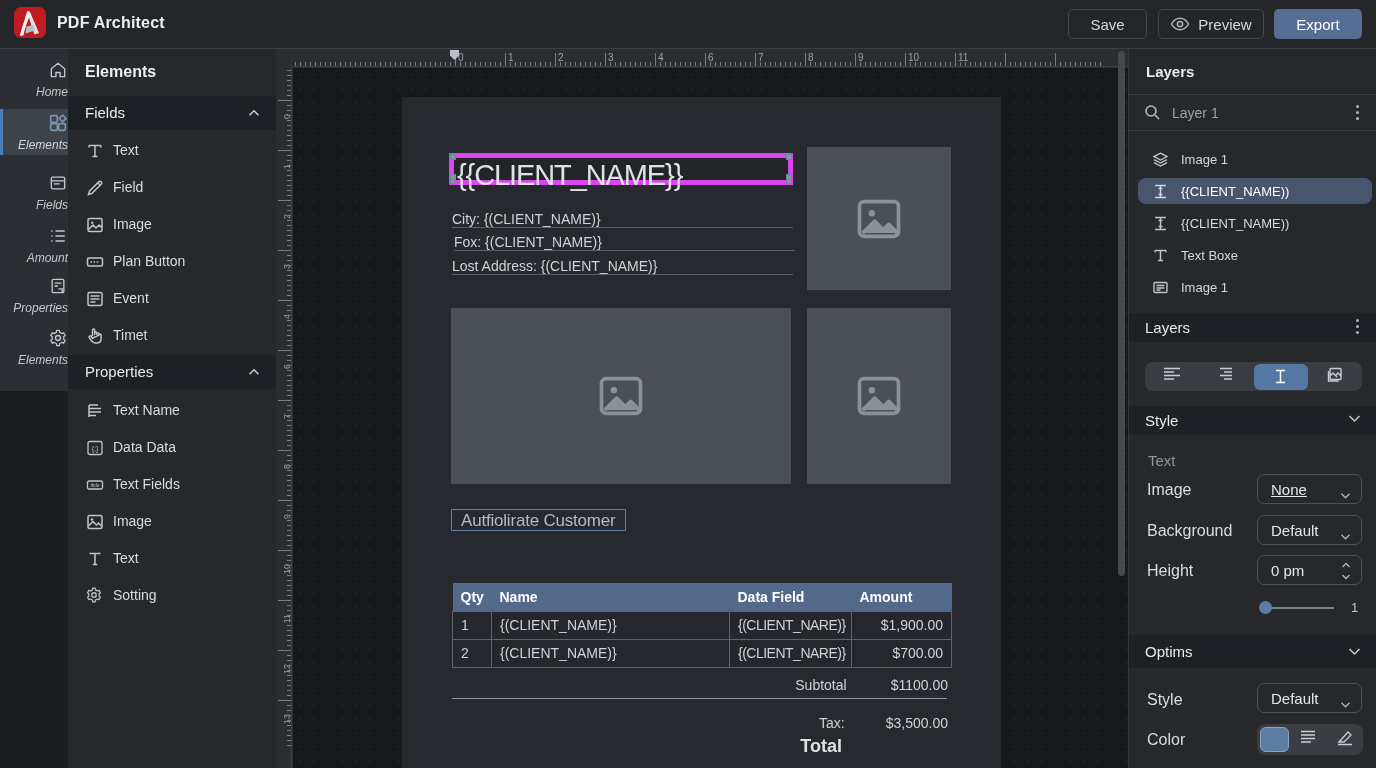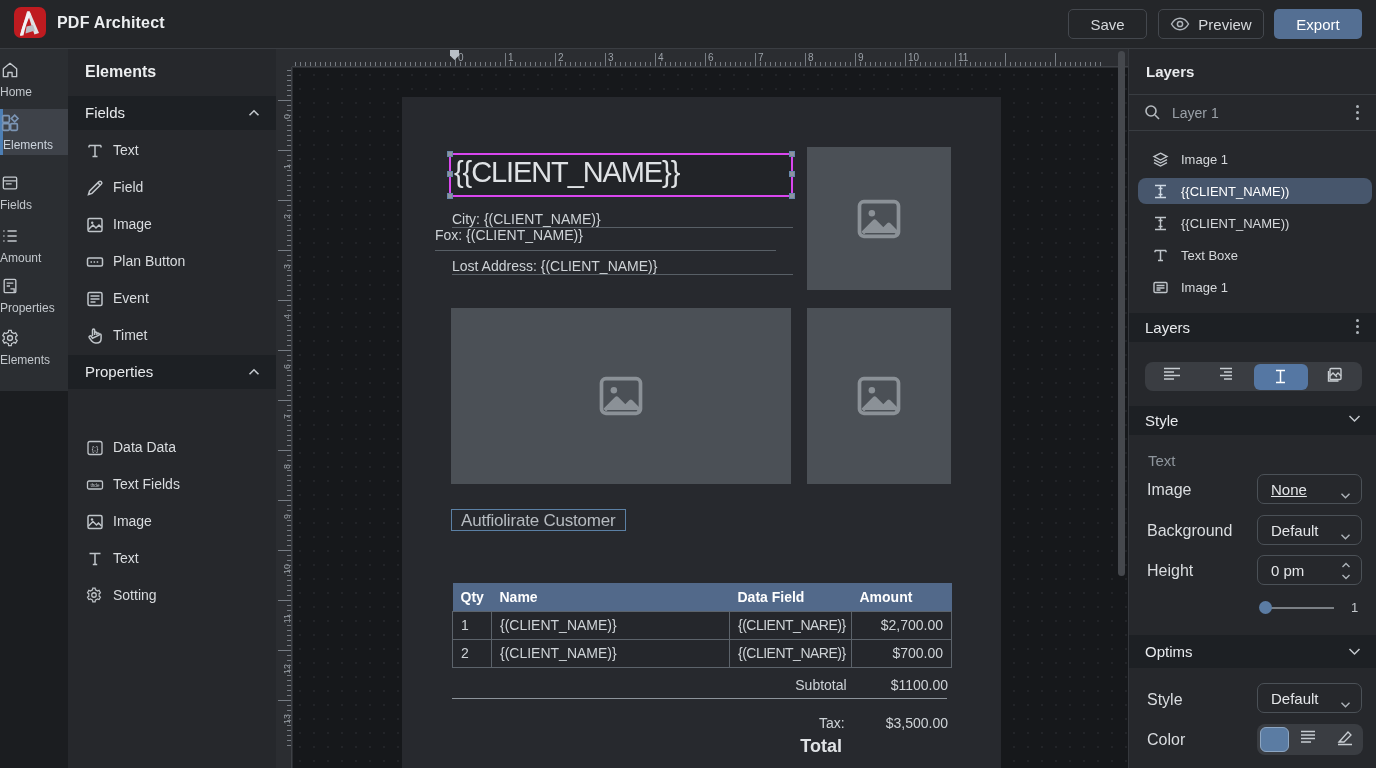--- a/index.html
+++ b/index.html
@@ -15,21 +15,21 @@
     color:#eceef0; letter-spacing:.2px; }
   .tbtn { position:absolute; top:9px; height:30px; border-radius:5px; font-size:15px;
     color:#d6d9dc; border:1px solid #44484e; display:flex; align-items:center;
     justify-content:center; gap:8px; }
   #btn-save { left:1068px; width:79px; }
   #btn-preview { left:1158px; width:106px; }
   #btn-export { left:1274px; width:88px; background:#546f93; border:none; color:#fff; }
   
   #rail { position:absolute; left:0; top:49px; width:68px; height:342px; background:#2b2e32; }
   #railbot { position:absolute; left:0; top:391px; width:68px; height:377px; background:#1b1d20; }
-  .ritem { position:absolute; left:0; width:68px; height:46px; text-align:left; color:#c3c8cd; }
+  .ritem { position:absolute; left:0; width:68px; height:46px; text-align:right; color:#c3c8cd;font-style:italic; }
   .ritem .ric { margin-top:4px; height:24px; }
   .ritem .rlb { font-size:12px; margin-top:1px; }
   .ritem.sel { background:#3e4249; border-left:3px solid #4d7fb5; }
   
   #lpanel { position:absolute; left:68px; top:49px; width:208px; height:719px;
     background:#26282c; }
   #lpanel h1 { position:absolute; left:17px; top:14px; font-size:16px; font-weight:bold;
     color:#eceef0; }
   .sechead { position:absolute; left:0; width:208px; height:34px; background:#1d2024;
     color:#e8eaed; font-size:15px; line-height:34px; padding-left:17px; }
@@ -56,22 +56,22 @@
     background-size:14px 14px; overflow:hidden; }
   #scrollbar { position:absolute; right:3px; top:2px; width:7px; height:525px;
     border-radius:4px; background:#45484d; }
   
   #page { position:absolute; left:109px; top:29px; width:599px; height:680px;
     background:#27292e; color:#ced3d7; }
   .phl { position:absolute; border-bottom:1px solid #585f66; }
   .imgbox { position:absolute; background:#4b5056; display:flex; align-items:center;
     justify-content:center; }
   
-  #selbox { position:absolute; left:47px; top:56px; width:344px; height:44px;
-    border:2px solid #d946ef; background:#222428; }
+  #selbox { position:absolute; left:47px; top:56px; width:344px; height:32px;
+    border:5px solid #d946ef; background:#222428; }
   .hdl { position:absolute; width:6px; height:6px; background:#8b949e;
     border:1px solid #6787ab; }
   
   #ttable { position:absolute; left:50px; top:486px; width:499px; border-collapse:collapse; table-layout:fixed;
     font-size:14px; }
   #ttable th { background:#52698a; color:#fff; font-weight:bold; text-align:left;
     height:28px; padding:0 8px; }
   #ttable td { border:1px solid #5c636b; height:28px; padding:0 8px; background:#25272c; overflow:hidden; }
   #ttable td:nth-child(3) { letter-spacing:-0.5px; }
   
@@ -215,20 +215,26 @@
     <span class="pic"><svg width="20" height="20" viewBox="0 0 20 20" fill="none" stroke="#c0c5ca" stroke-width="1.5">
           <path d="M7.5 10V4.2a1.1 1.1 0 0 1 2.2 0V9m0-1.8a1.1 1.1 0 0 1 2.2 0V9m0-.9a1.1 1.1 0 0 1 2.2 0v1.4m0-.4a1 1 0 0 1 2 0v3.4c0 2.6-1.8 4.5-4.4 4.5h-1.4c-1.5 0-2.6-.6-3.4-1.8L4.2 11.6a1.2 1.2 0 0 1 2-1.3l1.3 1.9z"></path>
         </svg></span>Timet
   </div>
   <div class="sechead" style="top:306px;">Properties
     <span class="chev">
         <svg width="12" height="8" viewBox="0 0 12 8" fill="none" stroke="#c3c8cd" stroke-width="1.6">
           <path d="M1.5 6.2 6 1.8l4.5 4.4"></path>
         </svg>
       </span>
+  </div>
+  <div class="pitem" style="top:342px;">
+    <span class="pic"><svg width="20" height="20" viewBox="0 0 20 20" fill="none" stroke="#c0c5ca" stroke-width="1.5">
+          <path d="M4 4h9M4 7.5h12M4 11h12M4 14.5h7"></path>
+          <path d="M4 4v12"></path>
+        </svg></span>Text Name
   </div>
   <div class="pitem" style="top:379px;">
     <span class="pic"><svg width="20" height="20" viewBox="0 0 20 20" fill="none" stroke="#c0c5ca" stroke-width="1.3">
           <rect x="3" y="3.5" width="14" height="13" rx="2"></rect>
           <text x="10" y="12.8" font-size="7" fill="#c0c5ca" stroke="none" text-anchor="middle" font-family="Liberation Sans">{;}</text>
         </svg></span>Data Data
   </div>
   <div class="pitem" style="top:416px;">
     <span class="pic"><svg width="20" height="20" viewBox="0 0 20 20" fill="none" stroke="#c0c5ca" stroke-width="1.3">
           <rect x="2.5" y="6" width="15" height="8" rx="1.5"></rect>
@@ -589,21 +595,21 @@
       <div id="selbox">
         <div class="hdl" style="left:-4px;top:-4px;"></div>
         <div class="hdl" style="right:-4px;top:-4px;"></div>
         <div class="hdl" style="left:-4px;bottom:-4px;"></div>
         <div class="hdl" style="right:-4px;bottom:-4px;"></div>
         <div class="hdl" style="left:-4px;top:16px;"></div>
         <div class="hdl" style="right:-4px;top:16px;"></div>
         <div style="position:absolute;left:3px;top:1px;font-size:29px;letter-spacing:-1.1px;color:#dfe2e5;">{{CLIENT_NAME}}</div>
       </div>
       <div class="phl" style="left:50px;top:106px;width:341px;height:25px;font-size:14px;padding-top:8px;">City: {(CLIENT_NAME)}</div>
-      <div class="phl" style="left:33px;top:130px;width:341px;height:24px;font-size:14px;">Fox: {(CLIENT_NAME)}</div>
+      <div class="phl" style="left:52px;top:130px;width:341px;height:24px;font-size:14px;padding-top:7px;">Fox: {(CLIENT_NAME)}</div>
       <div class="phl" style="left:50px;top:154px;width:341px;height:24px;font-size:14px;padding-top:7px;">Lost Address: {(CLIENT_NAME)}</div>
 
       <div class="imgbox" style="left:405px;top:50px;width:144px;height:143px;">
         <svg width="52" height="52" viewBox="0 0 24 24" fill="none" stroke="#8b9197" stroke-width="1.7">
             <rect x="3" y="4" width="18" height="16" rx="2"></rect>
             <circle cx="8.7" cy="9.3" r="1.5" fill="#8b9197" stroke="none"></circle>
             <path d="M4.5 18.5 10 13l4 4 2.5-2.5 4 4" fill="#8b9197" stroke="#8b9197" stroke-linejoin="round"></path>
           </svg>
       </div>
       <div class="imgbox" style="left:49px;top:211px;width:340px;height:176px;">
@@ -629,21 +635,21 @@
             <tr>
               <th style="width:39px;">Qty</th>
               <th style="width:238px;">Name</th>
               <th style="width:122px;">Data Field</th>
               <th style="width:100px;text-align:left;">Amount</th>
             </tr>
         <tr>
               <td>1</td>
               <td>{(CLIENT_NAME)}</td>
               <td>{(CLIENT_NARE)}</td>
-              <td style="text-align:right;">$2,700.00</td>
+              <td style="text-align:right;">$1,900.00</td>
             </tr>
         <tr>
               <td>2</td>
               <td>{(CLIENT_NAME)}</td>
               <td>{(CLIENT_NARE)}</td>
               <td style="text-align:right;">$700.00</td>
             </tr>
       </tbody>
         </table>
       <div style="position:absolute;left:50px;top:580px;width:496px;text-align:right;font-size:14px;">

